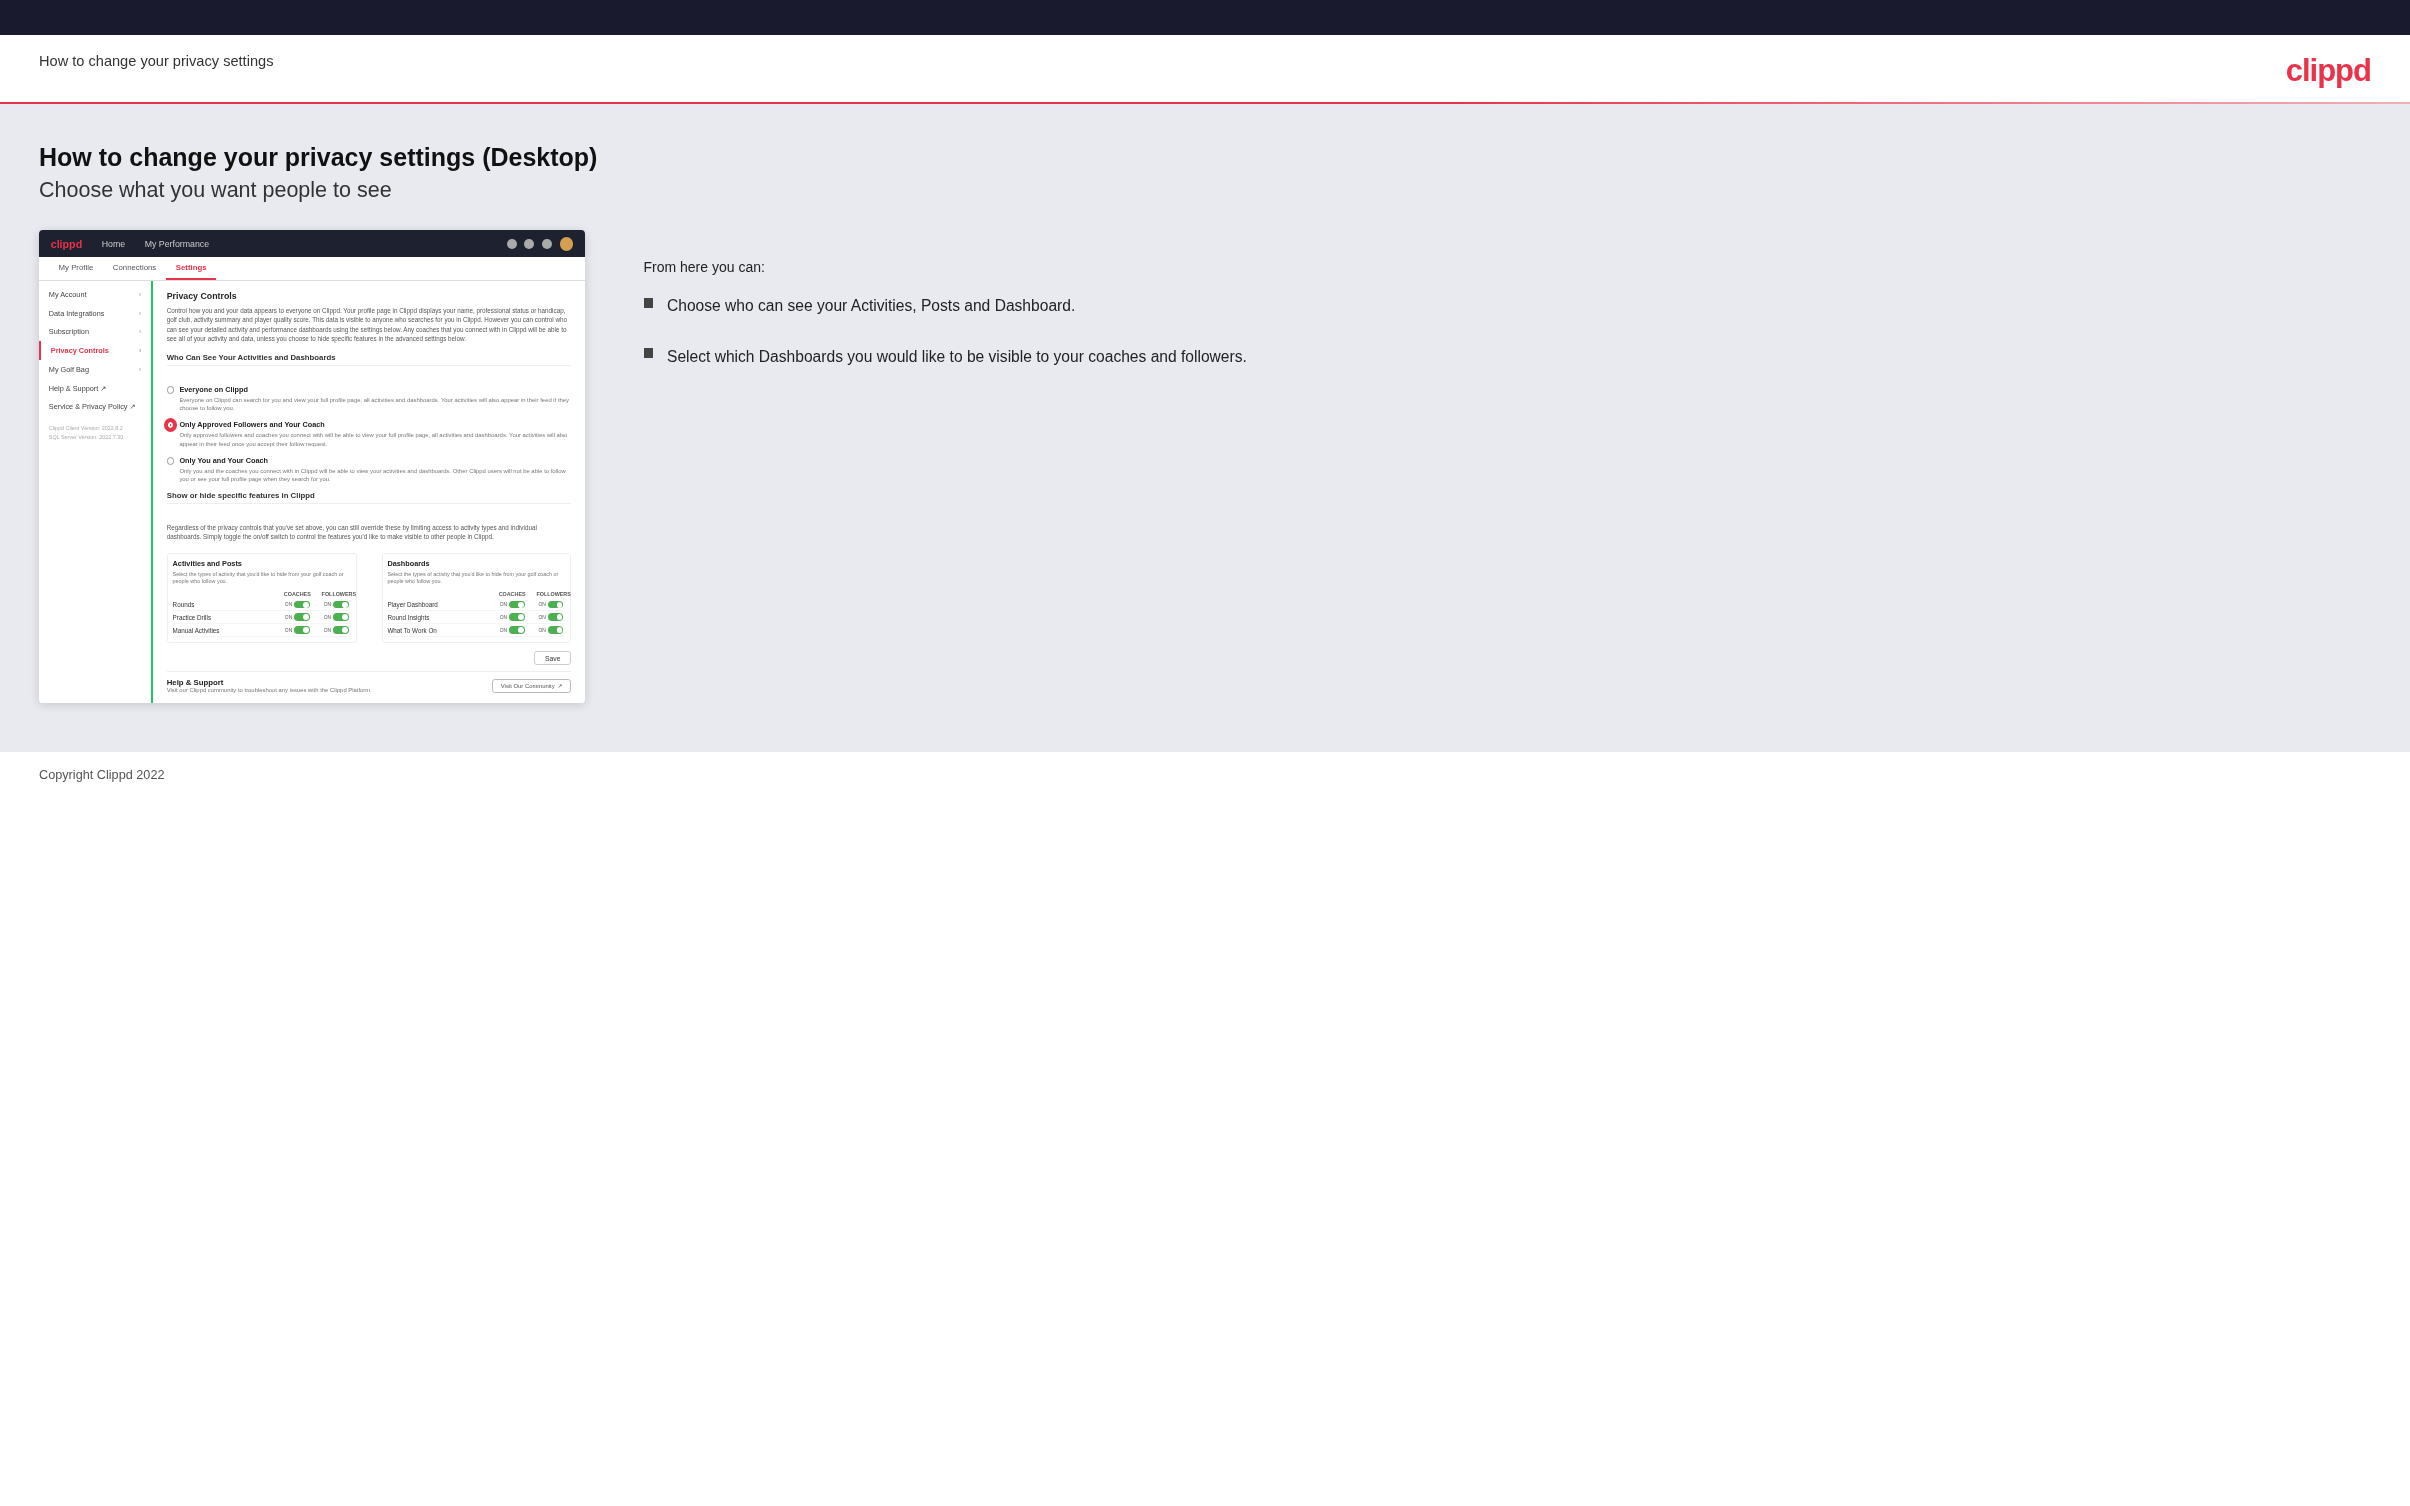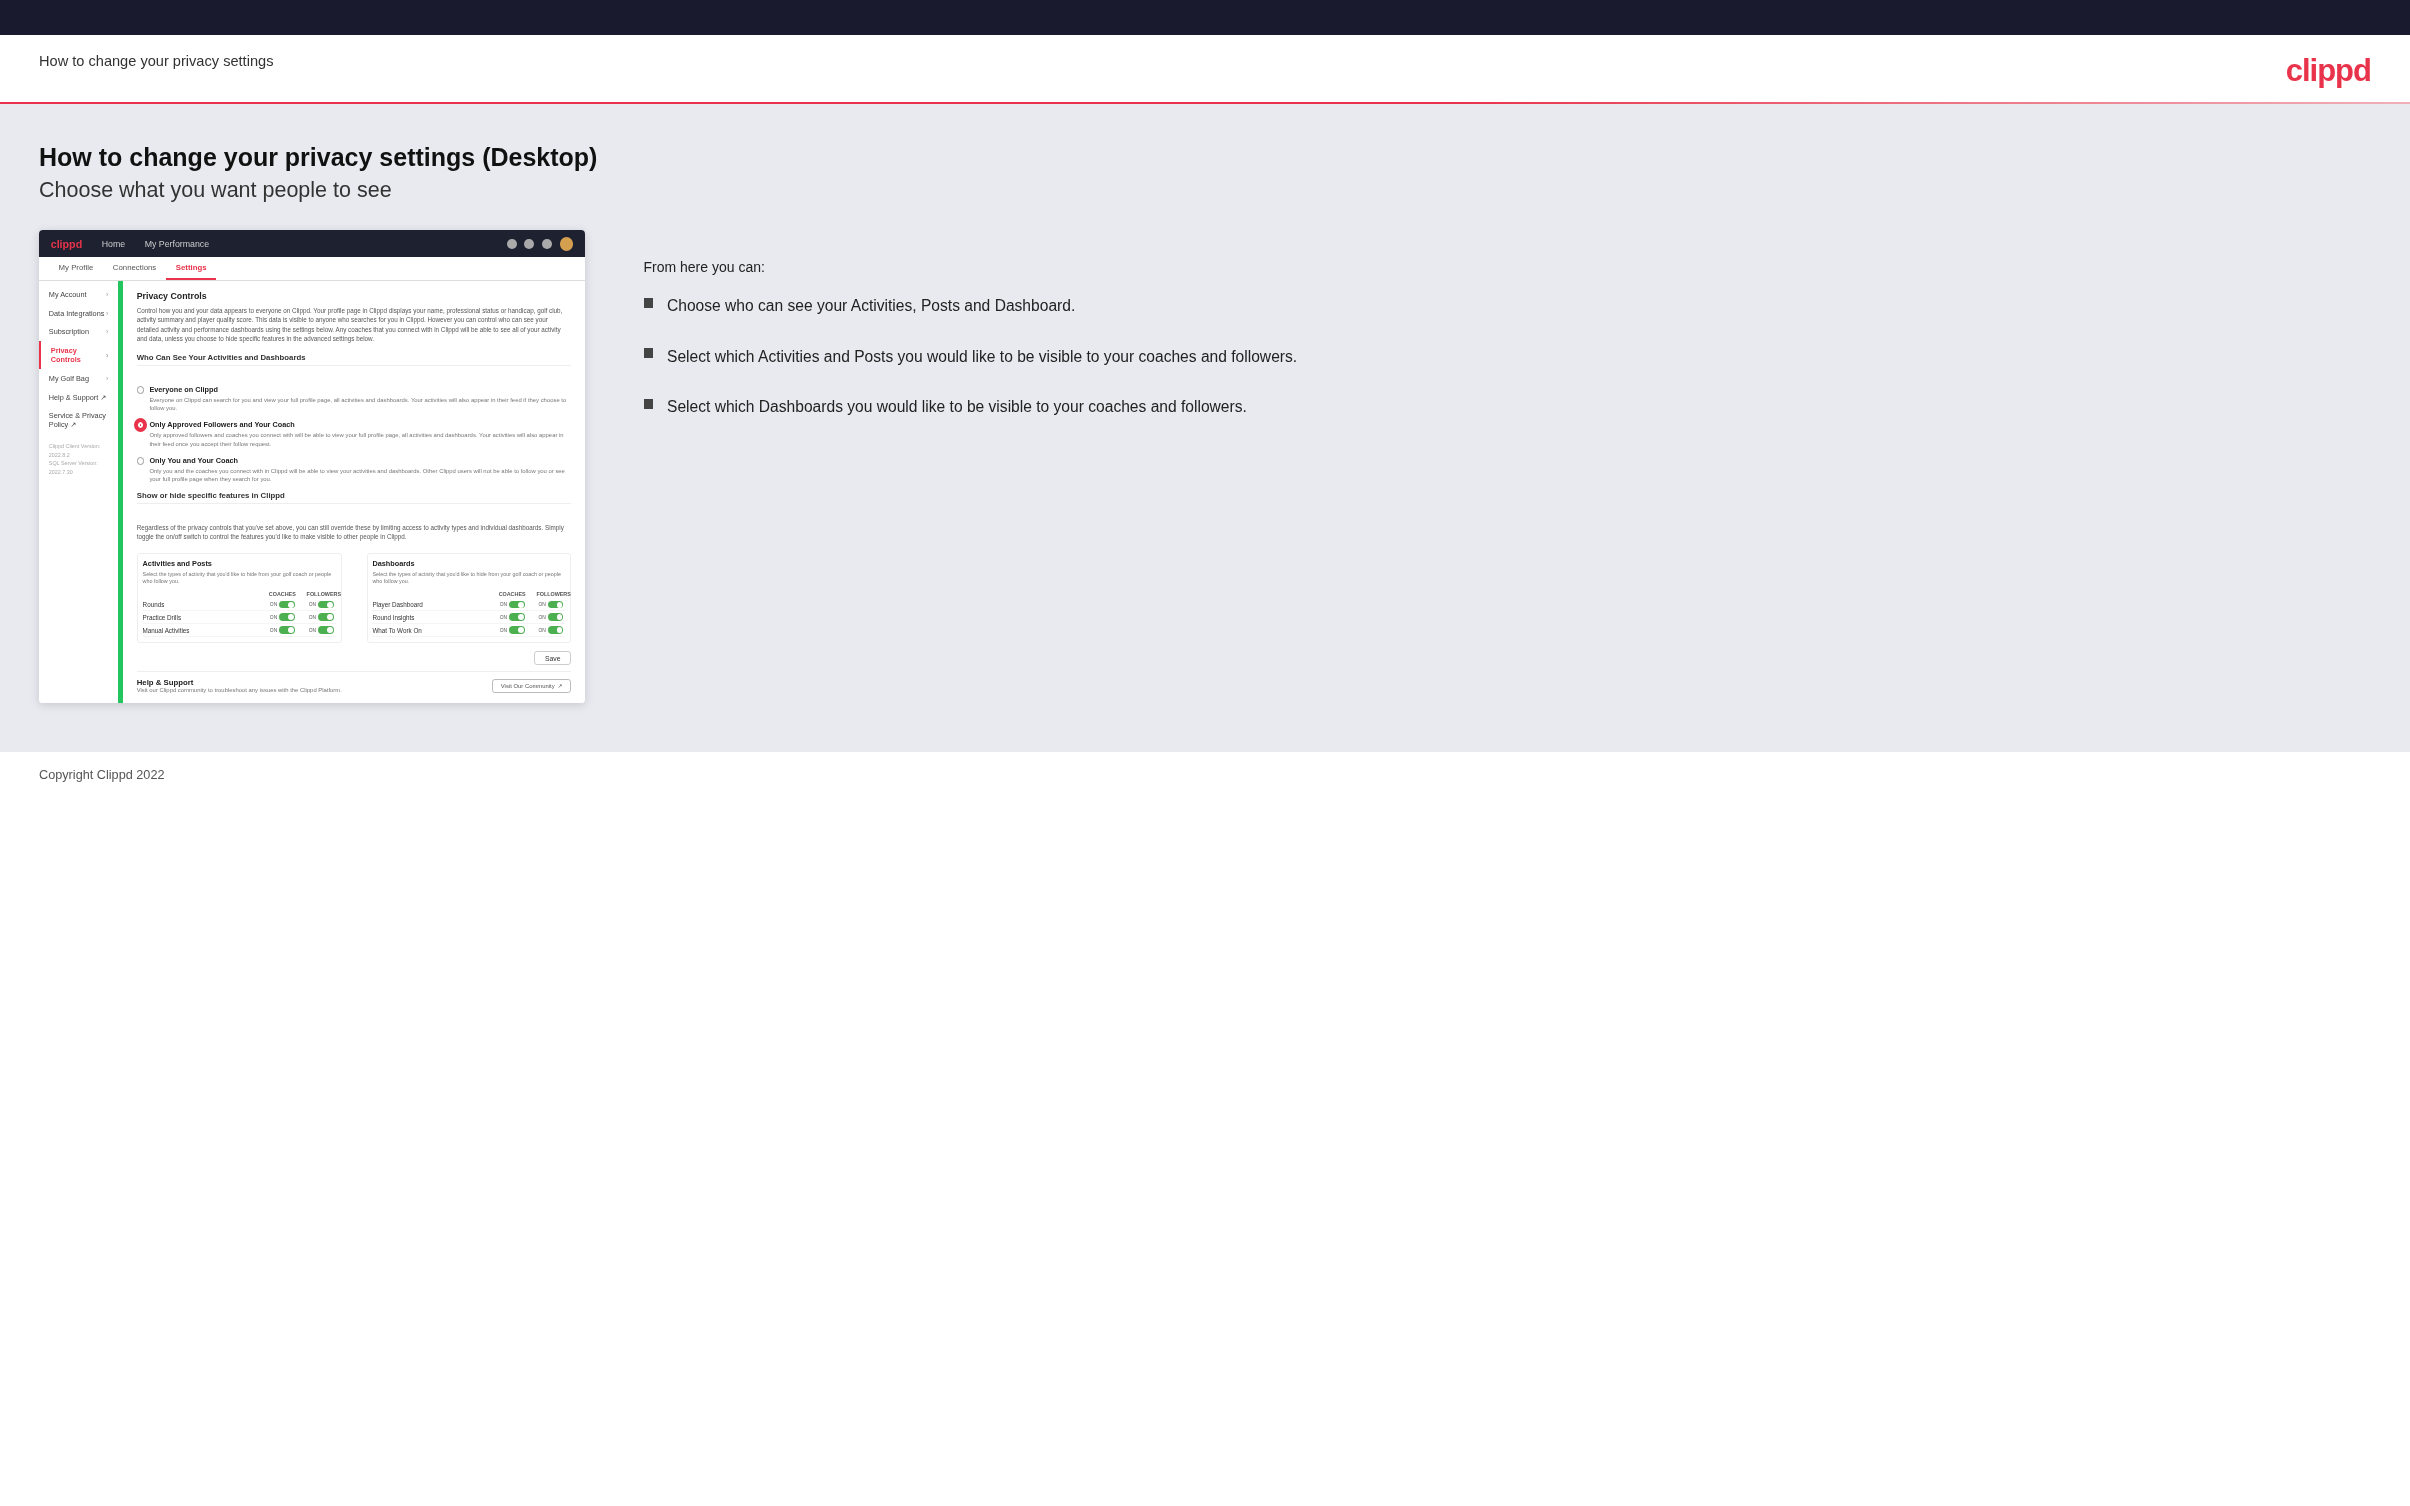--- a/index.html
+++ b/index.html
@@ -131,23 +131,23 @@
     }
 
     
     .mock-body {
       display: flex;
       background: #f5f5f5;
     }
 
     
     .mock-sidebar {
-      width: 84px;
+      width: 114px;
       background: #fff;
-      border-right: 5px solid #22c55e;
+      border-right: 2px solid #22c55e;
       padding: 3.9px 0;
     }
     .mock-sidebar-item {
       font-size: 7.3px;
       padding: 4.9px 9.8px;
       color: #444;
       display: flex;
       align-items: center;
       justify-content: space-between;
     }
@@ -623,24 +623,20 @@
     </div>
 
     <div class="info-panel">
       <div class="info-panel-intro">From here you can:</div>
 
       <div class="bullet-item">
         <div class="bullet-square"></div>
         <div class="bullet-text">Choose who can see your Activities, Posts and Dashboard.</div>
       </div>
 
-      <div class="bullet-item">
-        <div class="bullet-square"></div>
-        <div class="bullet-text">Select which Activities and Posts you would like to be visible to your coaches and followers.</div>
-      </div>
 
       <div class="bullet-item">
         <div class="bullet-square"></div>
         <div class="bullet-text">Select which Dashboards you would like to be visible to your coaches and followers.</div>
       </div>
     </div>
 
   </div>
 </div>
 

